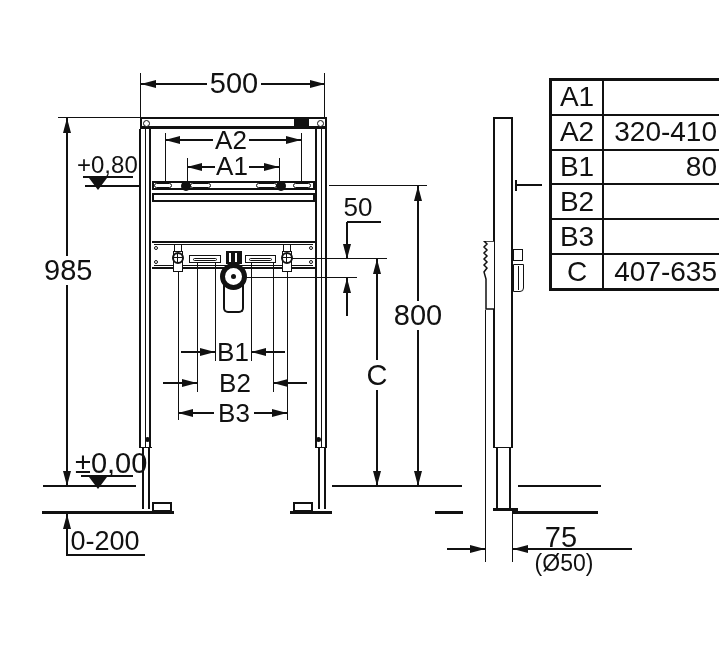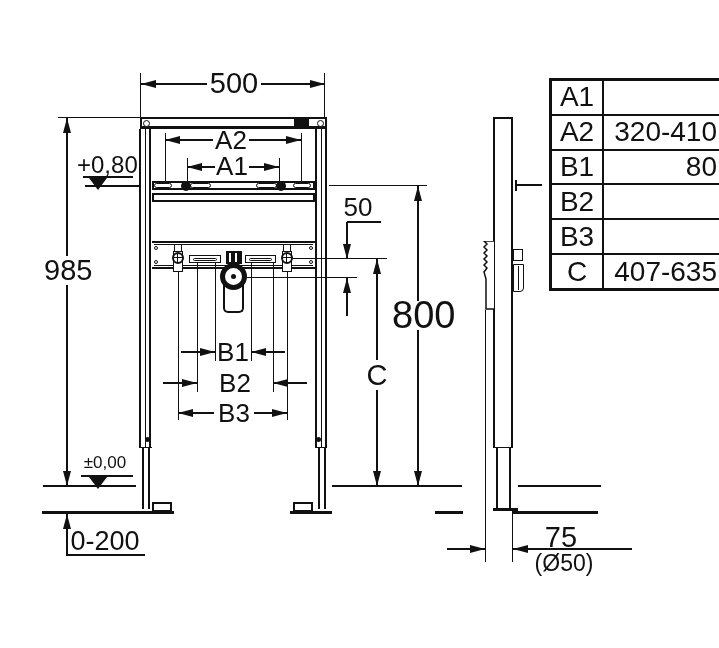--- a/index.html
+++ b/index.html
@@ -151,33 +151,33 @@
     <div class="ar ar-d" style="left:308px;top:244px;"></div>
     <div class="vl" style="left:311px;top:278px;height:38px;"></div>
     <div class="ar ar-u" style="left:308px;top:278px;"></div>
     <div class="hl1" style="left:257px;top:258px;width:95px;"></div>
     <div class="hl1" style="left:210px;top:277px;width:112px;"></div>
 
     <div class="hl1" style="left:294px;top:185px;width:98px;"></div>
     <div class="vl" style="left:382px;top:186px;height:300px;"></div>
     <div class="ar ar-u" style="left:379px;top:186px;"></div>
     <div class="ar ar-d" style="left:379px;top:471px;"></div>
-    <div class="t bgw" style="left:357px;top:301px;width:52px;height:29px;line-height:29px;font-size:38px;">800</div>
+    <div class="t bgw" style="left:357px;top:301px;width:52px;height:29px;line-height:29px;font-size:29px;">800</div>
 
     <div class="vl" style="left:341px;top:259px;height:227px;"></div>
     <div class="ar ar-u" style="left:338px;top:259px;"></div>
     <div class="ar ar-d" style="left:338px;top:471px;"></div>
     <div class="t bgw" style="left:329px;top:360px;width:26px;height:30px;line-height:30px;font-size:29px;">C</div>
 
     <div class="t" style="left:42px;top:154px;width:60px;height:22px;line-height:22px;font-size:24px;">+0,80</div>
     <div class="hl" style="left:48px;top:176px;width:50px;"></div>
     <div class="tri-d" style="left:54px;top:178px;"></div>
     <div class="hl" style="left:50px;top:185px;width:55px;"></div>
 
-    <div class="t" style="left:40px;top:452px;width:60px;height:22px;line-height:22px;font-size:17px;">±0,00</div>
+    <div class="t" style="left:40px;top:452px;width:60px;height:22px;line-height:22px;font-size:29px;">±0,00</div>
     <div class="hl" style="left:46px;top:475px;width:52px;"></div>
     <div class="tri-d" style="left:54px;top:477px;"></div>
 
     <div class="hl1" style="left:105px;top:447px;width:12px;"></div>
     <div class="vl" style="left:107px;top:448px;height:61px;"></div>
     <div class="vl" style="left:113px;top:448px;height:61px;"></div>
     <div class="circ" style="left:110px;top:437px;width:5px;height:5px;background:#111;"></div>
     <div class="box" style="left:117px;top:502px;width:20px;height:10px;"></div>
     <div class="hl1" style="left:280px;top:447px;width:12px;"></div>
     <div class="vl" style="left:283px;top:448px;height:61px;"></div>

